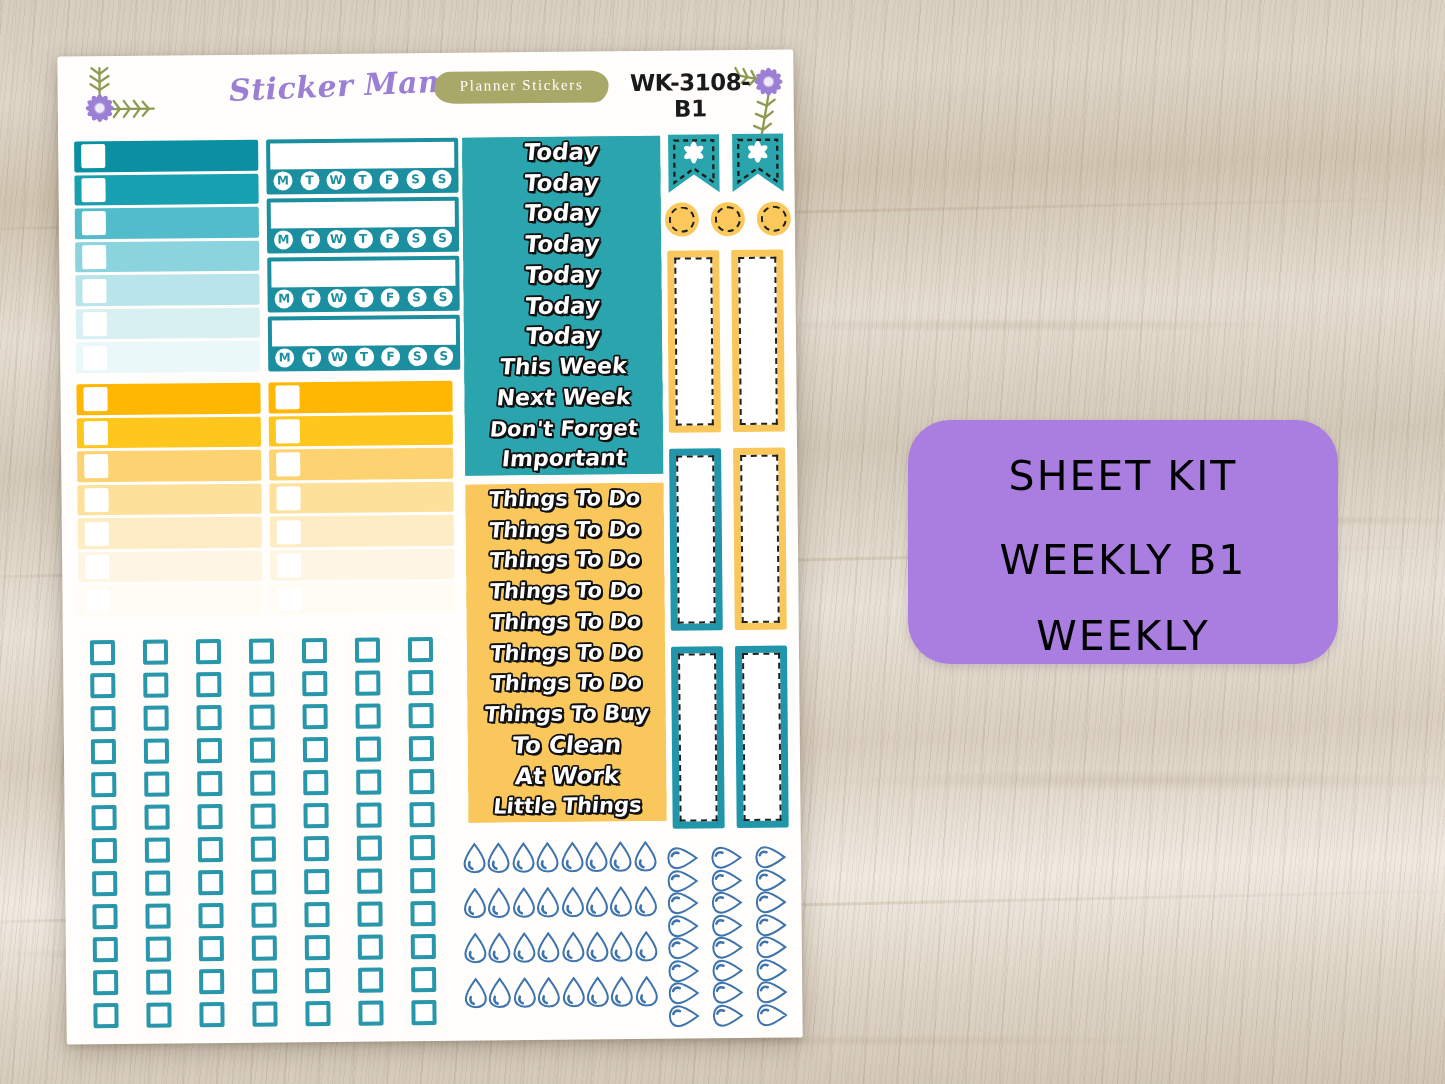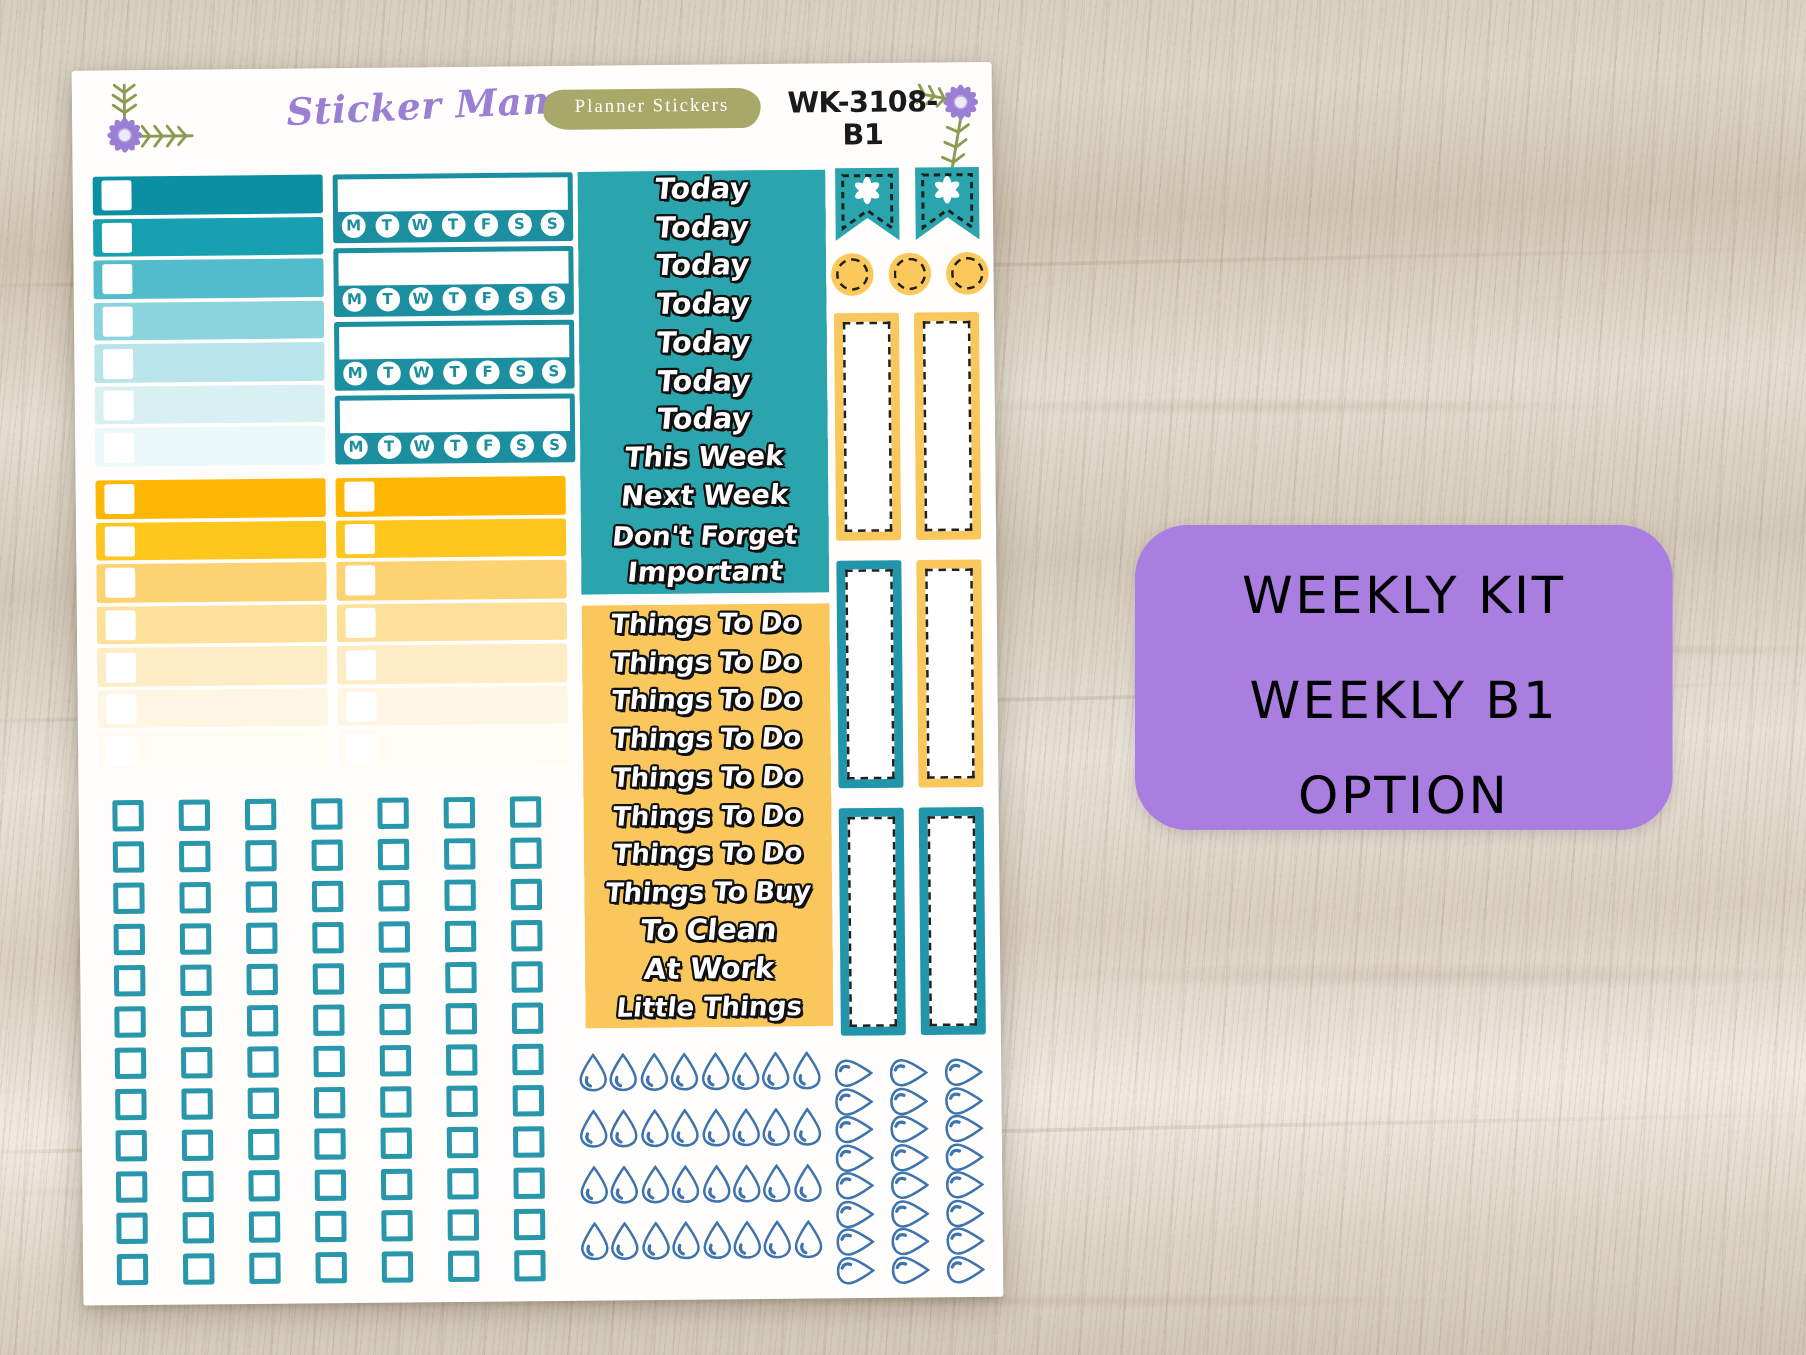--- a/index.html
+++ b/index.html
@@ -765,18 +765,18 @@
           </svg></div>
         <div class="drop" style="left:88px;top:157.5px;transform:rotate(90deg);transform-origin:50% 50%;"><svg width="23" height="31" viewBox="0 0 23 31">
             <path d="M11.5 1.5 C11.5 1.5 1.5 15 1.5 21 C1.5 26.5 5.9 29.6 11.5 29.6 C17.1 29.6 21.5 26.5 21.5 21 C21.5 15 11.5 1.5 11.5 1.5 Z" fill="none" stroke="#3d74ad" stroke-width="2"></path>
             <path d="M6.5 19.5 C5.2 22.4 6.4 25.2 9.3 26.2" fill="none" stroke="#3d74ad" stroke-width="2.6" stroke-linecap="round"></path>
           </svg></div>
       </div>
 
   </div>
 
   <div id="purple-label">
-    <div class="pl-line l1">WEEKLY KIT</div>
+    <div class="pl-line l1">SHEET KIT</div>
     <div class="pl-line l2">WEEKLY B1</div>
-    <div class="pl-line l3" style="font-size:41px;">OPTION</div>
+    <div class="pl-line l3" style="font-size:41px;">WEEKLY</div>
   </div>
 
 </div>
 
 </body></html>

